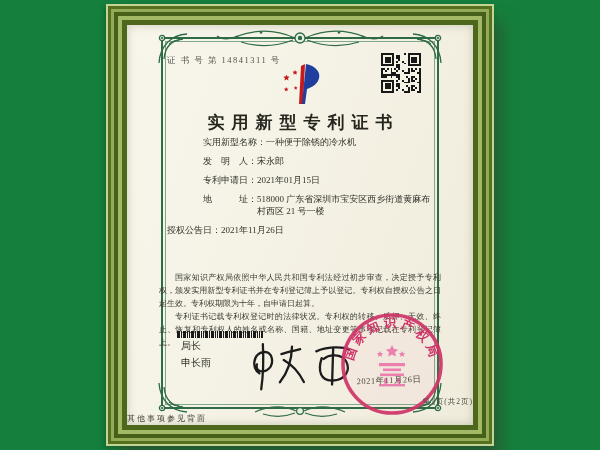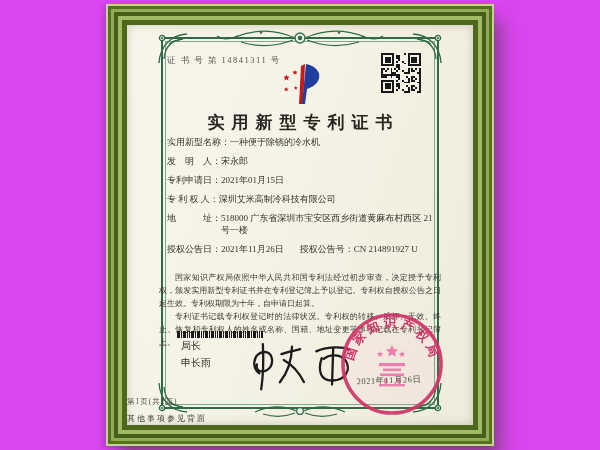--- a/index.html
+++ b/index.html
@@ -1,16 +1,16 @@
 <!DOCTYPE html>
 <html><head>
 <meta charset="utf-8">
 <style>
   html,body{margin:0;padding:0;background:#ffffff;}
-  .stage{position:relative;width:600px;height:450px;background:#d946ef;overflow:hidden;
+  .stage{position:relative;width:600px;height:450px;background:#15803d;overflow:hidden;
          font-family:"Liberation Serif","DejaVu Serif",serif;}
   
   .frame{position:absolute;left:106px;top:4px;width:388px;height:442px;
          background:#5c751f;
          box-shadow:
            inset 0 0 0 2px #c3d493,
            inset 0 0 0 5px #55701f,
            inset 0 0 0 8px #93ab57,
            inset 0 0 0 12px #46601a,
            inset 0 0 0 16px #a2b966,
@@ -34,41 +34,41 @@
   .c-bl{left:28px;bottom:10px;transform:scaleY(-1);}
   .c-br{right:28px;bottom:10px;transform:scale(-1,-1);}
   
   .cert-no{position:absolute;left:40px;top:30px;font-size:8.5px;color:#52524a;letter-spacing:1.5px;}
   .logo{position:absolute;left:152px;top:36px;}
   .qr{position:absolute;left:254px;top:28px;width:40px;height:40px;}
   .title{position:absolute;left:0;right:0;top:86px;text-align:center;
          font-size:17px;font-weight:bold;color:#26261f;letter-spacing:7px;text-indent:7px;}
   
   .fields{position:absolute;left:40px;top:112px;width:266px;font-size:9px;color:#33332b;}
-  .row{display:flex;margin-bottom:7.5px;line-height:11.5px;}
+  .row{display:flex;margin-bottom:7.5px;line-height:11.5px;padding-left:36px;}
   .flabel{white-space:pre;flex-shrink:0;}
   .fvalue{flex:1;}
   .row-double{display:flex;margin-bottom:0;line-height:11.5px;}
   .pair{display:flex;}
   .pair2{margin-left:16px;}
   
   .paras{position:absolute;left:32px;top:246px;width:282px;font-size:8px;line-height:13px;
          color:#3c3c33;text-align:justify;}
   .paras p{margin:0;text-indent:2em;}
   
   .barcode{position:absolute;left:50px;top:306px;width:86px;height:7px;
            background:
              repeating-linear-gradient(90deg,#1a1a1a 0 1px,transparent 1px 2px),
              repeating-linear-gradient(90deg,#1a1a1a 0 2px,transparent 2px 7px);}
   .director{position:absolute;left:54px;top:312px;font-size:10px;color:#2c2c25;line-height:17px;}
   .signature{position:absolute;left:116px;top:314px;transform:rotate(-3deg);}
   .seal{position:absolute;left:212px;top:286px;width:106px;height:106px;}
   .seal-date{position:absolute;left:-16px;right:-10px;top:64px;text-align:center;
              font-size:8.5px;color:#44443c;transform:rotate(-2deg);letter-spacing:.5px;}
-  .page-ind{position:absolute;left:0;right:0;top:372px;text-align:left;
+  .page-ind{position:absolute;left:0;right:0;top:372px;text-align:right;
             font-size:7.5px;color:#4a4a40;letter-spacing:1px;}
   .note{position:absolute;left:0;right:0;top:388px;
         font-size:8px;color:#3e3e34;letter-spacing:2px;}
 </style>
 </head>
 <body>
 
 <div class="stage">
   <div class="frame">
     <div class="paper">
@@ -271,35 +271,27 @@
         </div>
         <div class="row">
           <span class="flabel">发　明　人：</span>
           <span class="fvalue">宋永郎</span>
         </div>
         <div class="row">
           <span class="flabel">专利申请日：</span>
           <span class="fvalue">2021年01月15日</span>
         </div>
         <div class="row">
-          <span class="flabel">专 利 权 人：</span>
-          <span class="fvalue">深圳艾米高制冷科技有限公司</span>
-        </div>
-        <div class="row">
           <span class="flabel">地　　　址：</span>
           <span class="fvalue">518000 广东省深圳市宝安区西乡街道黄麻布村西区 21 号一楼</span>
         </div>
         <div class="row-double">
           <span class="pair">
             <span class="flabel">授权公告日：</span>
             <span>2021年11月26日</span>
-          </span>
-          <span class="pair pair2">
-            <span class="flabel">授权公告号：</span>
-            <span>CN 214891927 U</span>
           </span>
         </div>
       </div>
 
       <div class="paras">
         <p>国家知识产权局依照中华人民共和国专利法经过初步审查，决定授予专利权，颁发实用新型专利证书并在专利登记簿上予以登记。专利权自授权公告之日起生效。专利权期限为十年，自申请日起算。</p>
         <p>专利证书记载专利权登记时的法律状况。专利权的转移、质押、无效、终止、恢复和专利权人的姓名或名称、国籍、地址变更等事项记载在专利登记簿上。</p>
       </div>
 
       <div class="barcode"></div>

